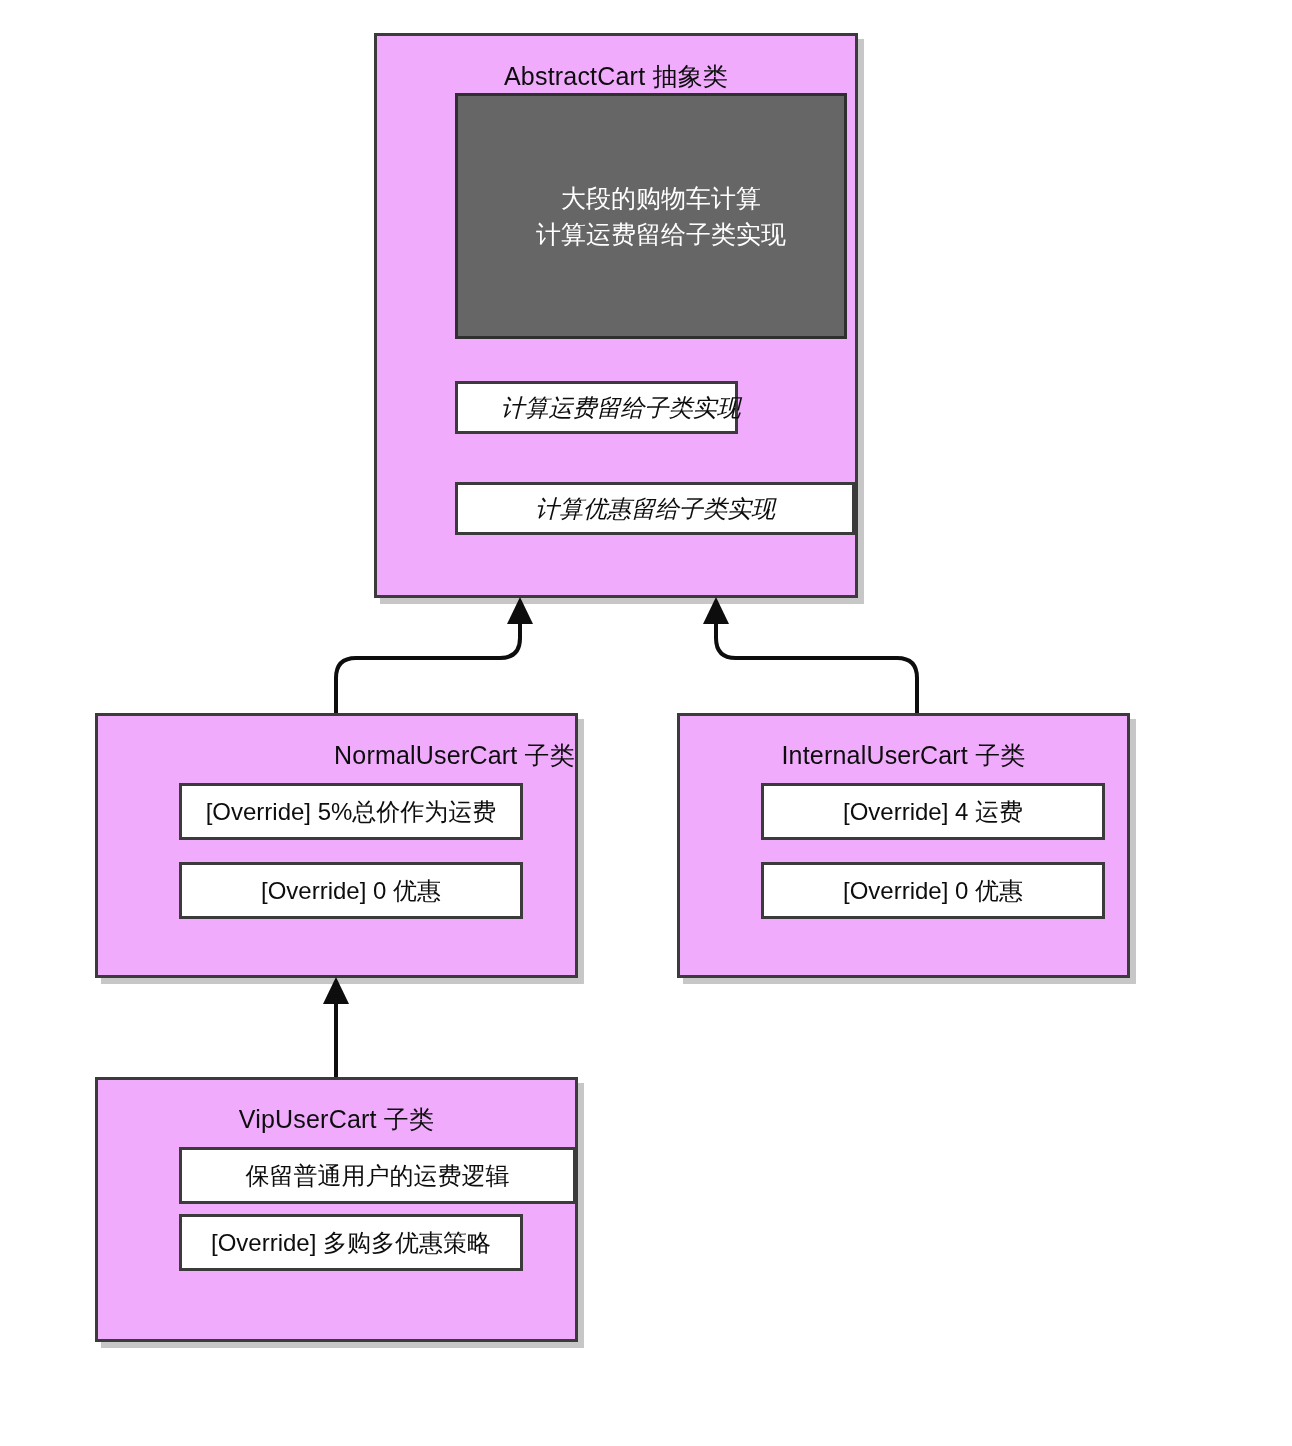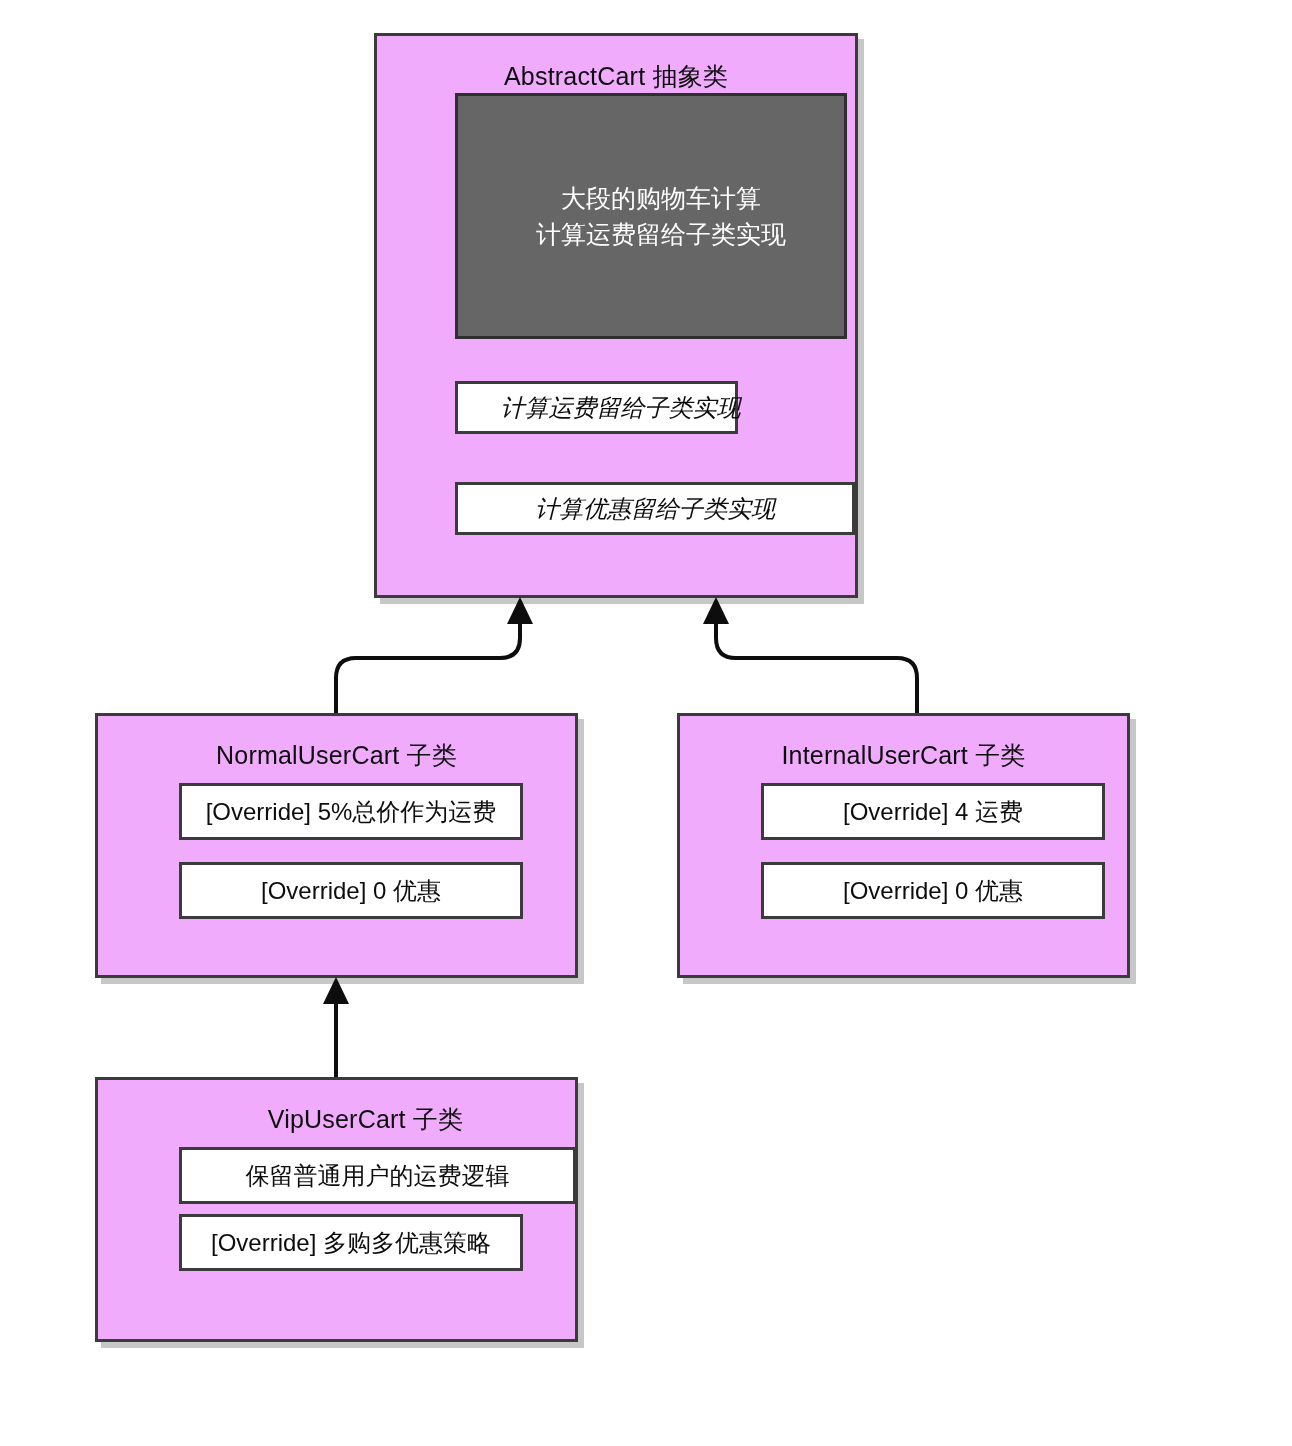--- a/index.html
+++ b/index.html
@@ -96,39 +96,39 @@
       <span class="ln">计算运费留给子类实现</span>
     </div>
 
     <div class="member italic" style="left:78px; top:345px; width:283px; height:53px;padding-left:48px;">计算运费留给子类实现</div>
 
     <div class="member italic" style="left:78px; top:446px; width:400px; height:53px;">计算优惠留给子类实现</div>
   </div>
 
   <div class="class-box" id="box-normal" style="left:95px; top:713px; width:483px; height:265px;">
 
-    <div class="class-title" style="top:23px;">NormalUserCart 子类</div>
+    <div class="class-title" style="top:23px;text-align:right;">NormalUserCart 子类</div>
 
     <div class="member" style="left:81px; top:67px; width:344px; height:57px;">[Override] 5%总价作为运费</div>
 
     <div class="member" style="left:81px; top:146px; width:344px; height:57px;">[Override] 0 优惠</div>
   </div>
 
   <div class="class-box" id="box-internal" style="left:677px; top:713px; width:453px; height:265px;">
 
     <div class="class-title" style="top:23px;">InternalUserCart 子类</div>
 
     <div class="member" style="left:81px; top:67px; width:344px; height:57px;">[Override] 4 运费</div>
 
     <div class="member" style="left:81px; top:146px; width:344px; height:57px;">[Override] 0 优惠</div>
   </div>
 
   <div class="class-box" id="box-vip" style="left:95px; top:1077px; width:483px; height:265px;">
 
-    <div class="class-title" style="top:23px;padding-left:29px;">VipUserCart 子类</div>
+    <div class="class-title" style="top:23px;">VipUserCart 子类</div>
 
     <div class="member" style="left:81px; top:67px; width:397px; height:57px;">保留普通用户的运费逻辑</div>
 
     <div class="member" style="left:81px; top:134px; width:344px; height:57px;">[Override] 多购多优惠策略</div>
   </div>
 
   <svg class="links" viewBox="0 0 1292 1446">
 
     <g>
       <path d="M 336 713 L 336 678 Q 336 658 356 658 L 500 658 Q 520 658 520 638 L 520 618"></path>

